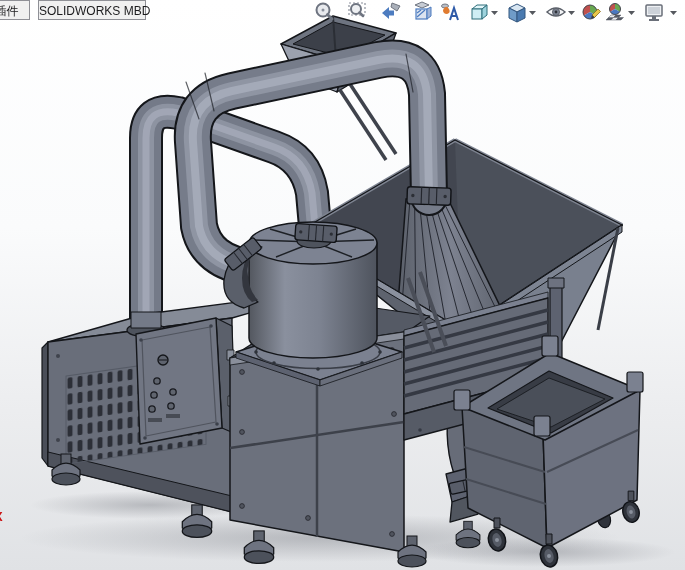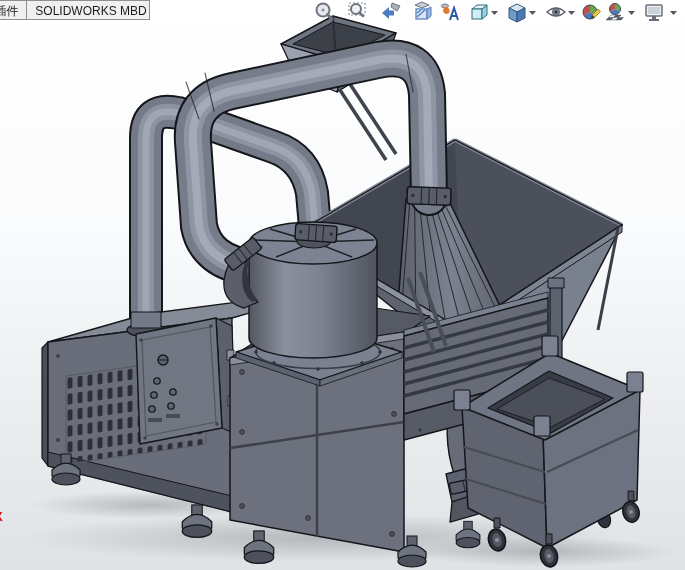--- a/index.html
+++ b/index.html
@@ -7,21 +7,21 @@
   #stage{position:relative;width:685px;height:570px;
     background:linear-gradient(180deg,#ffffff 0%,#fafbfc 40%,#ecedef 72%,#e0e2e5 100%);}
   #model-svg{position:absolute;left:0;top:0;z-index:1;}
   
   .tabbar{position:absolute;left:0;top:0;height:22px;z-index:6;}
   .tab{position:absolute;top:0;height:20px;line-height:20px;
     background:#f0f0f0;border:1px solid #8f9096;color:#1c1c1e;
     font-size:12px;text-align:center;box-sizing:border-box;white-space:nowrap;}
   .tab-clip{position:absolute;left:0;top:0;width:30px;height:22px;overflow:hidden;}
   .tab-addins{left:-17px;width:47px;}
-  .tab-mbd{left:26px;width:124px;padding-left:6px;}
+  .tab-mbd{left:38px;width:108px;}
   
   .hud{position:absolute;left:0;top:0;width:685px;height:24px;z-index:5;}
   .hud-btn{position:absolute;top:1px;width:22px;height:22px;cursor:default;}
   .hud-dd{position:absolute;top:1px;width:9px;height:22px;}
   
   .axis-x{position:absolute;left:-6px;top:509px;z-index:4;
     font-size:13px;font-weight:bold;color:#cc1111;}
 </style>
 </head>
 <body>

